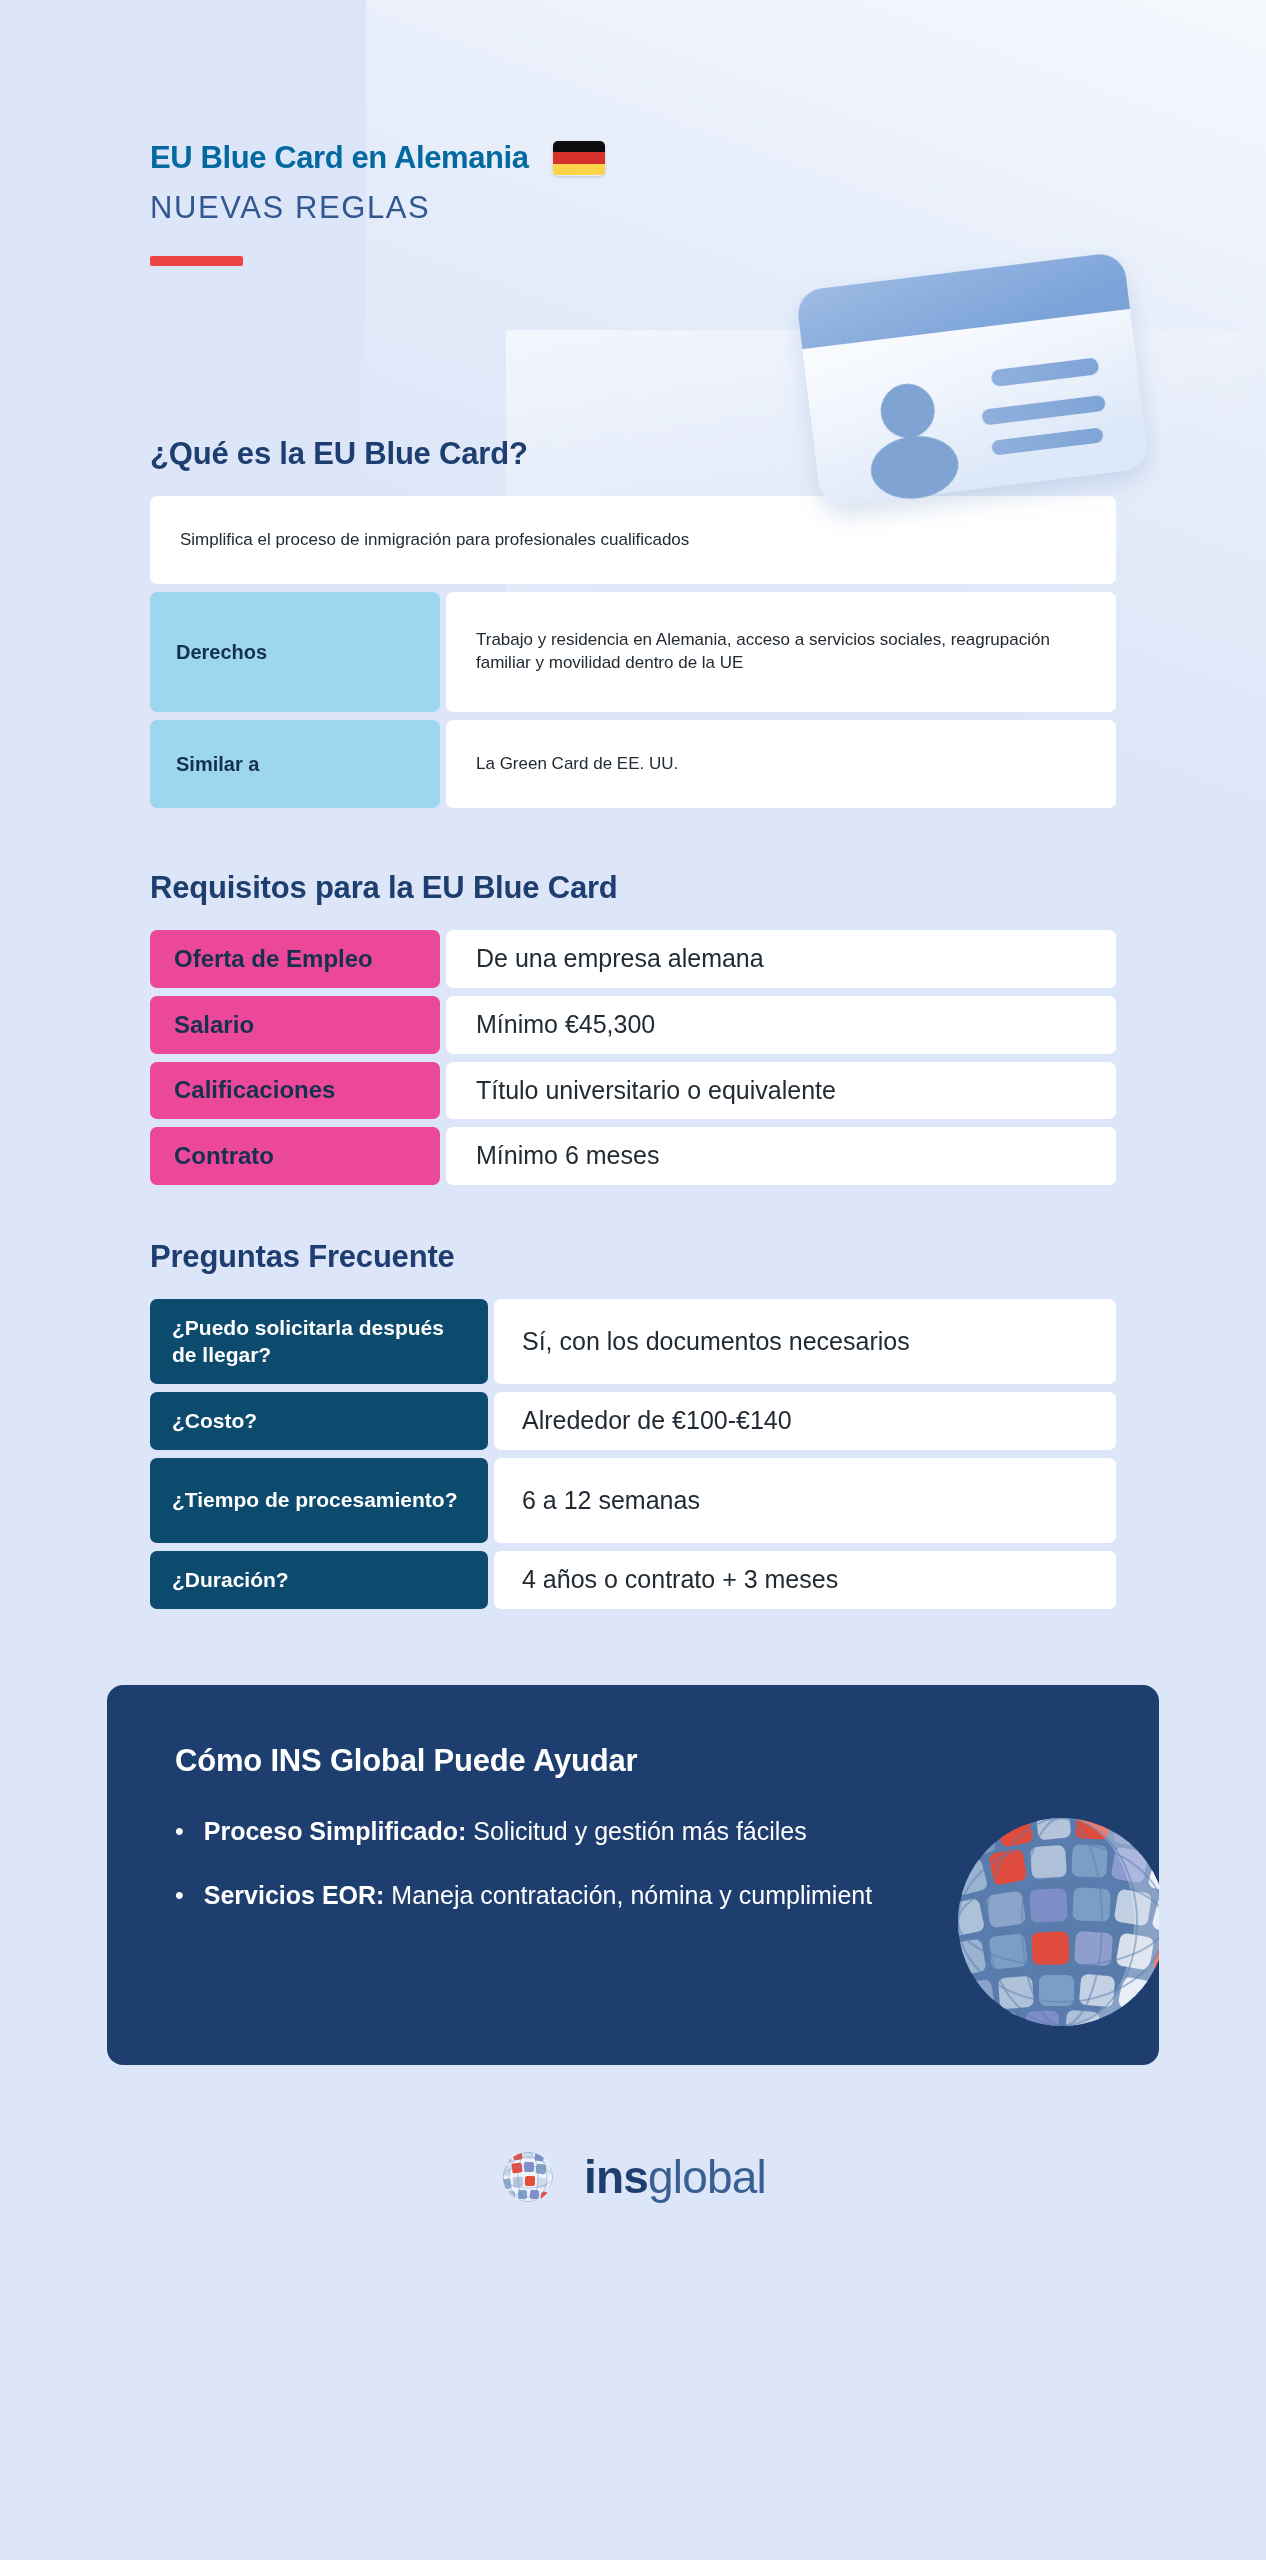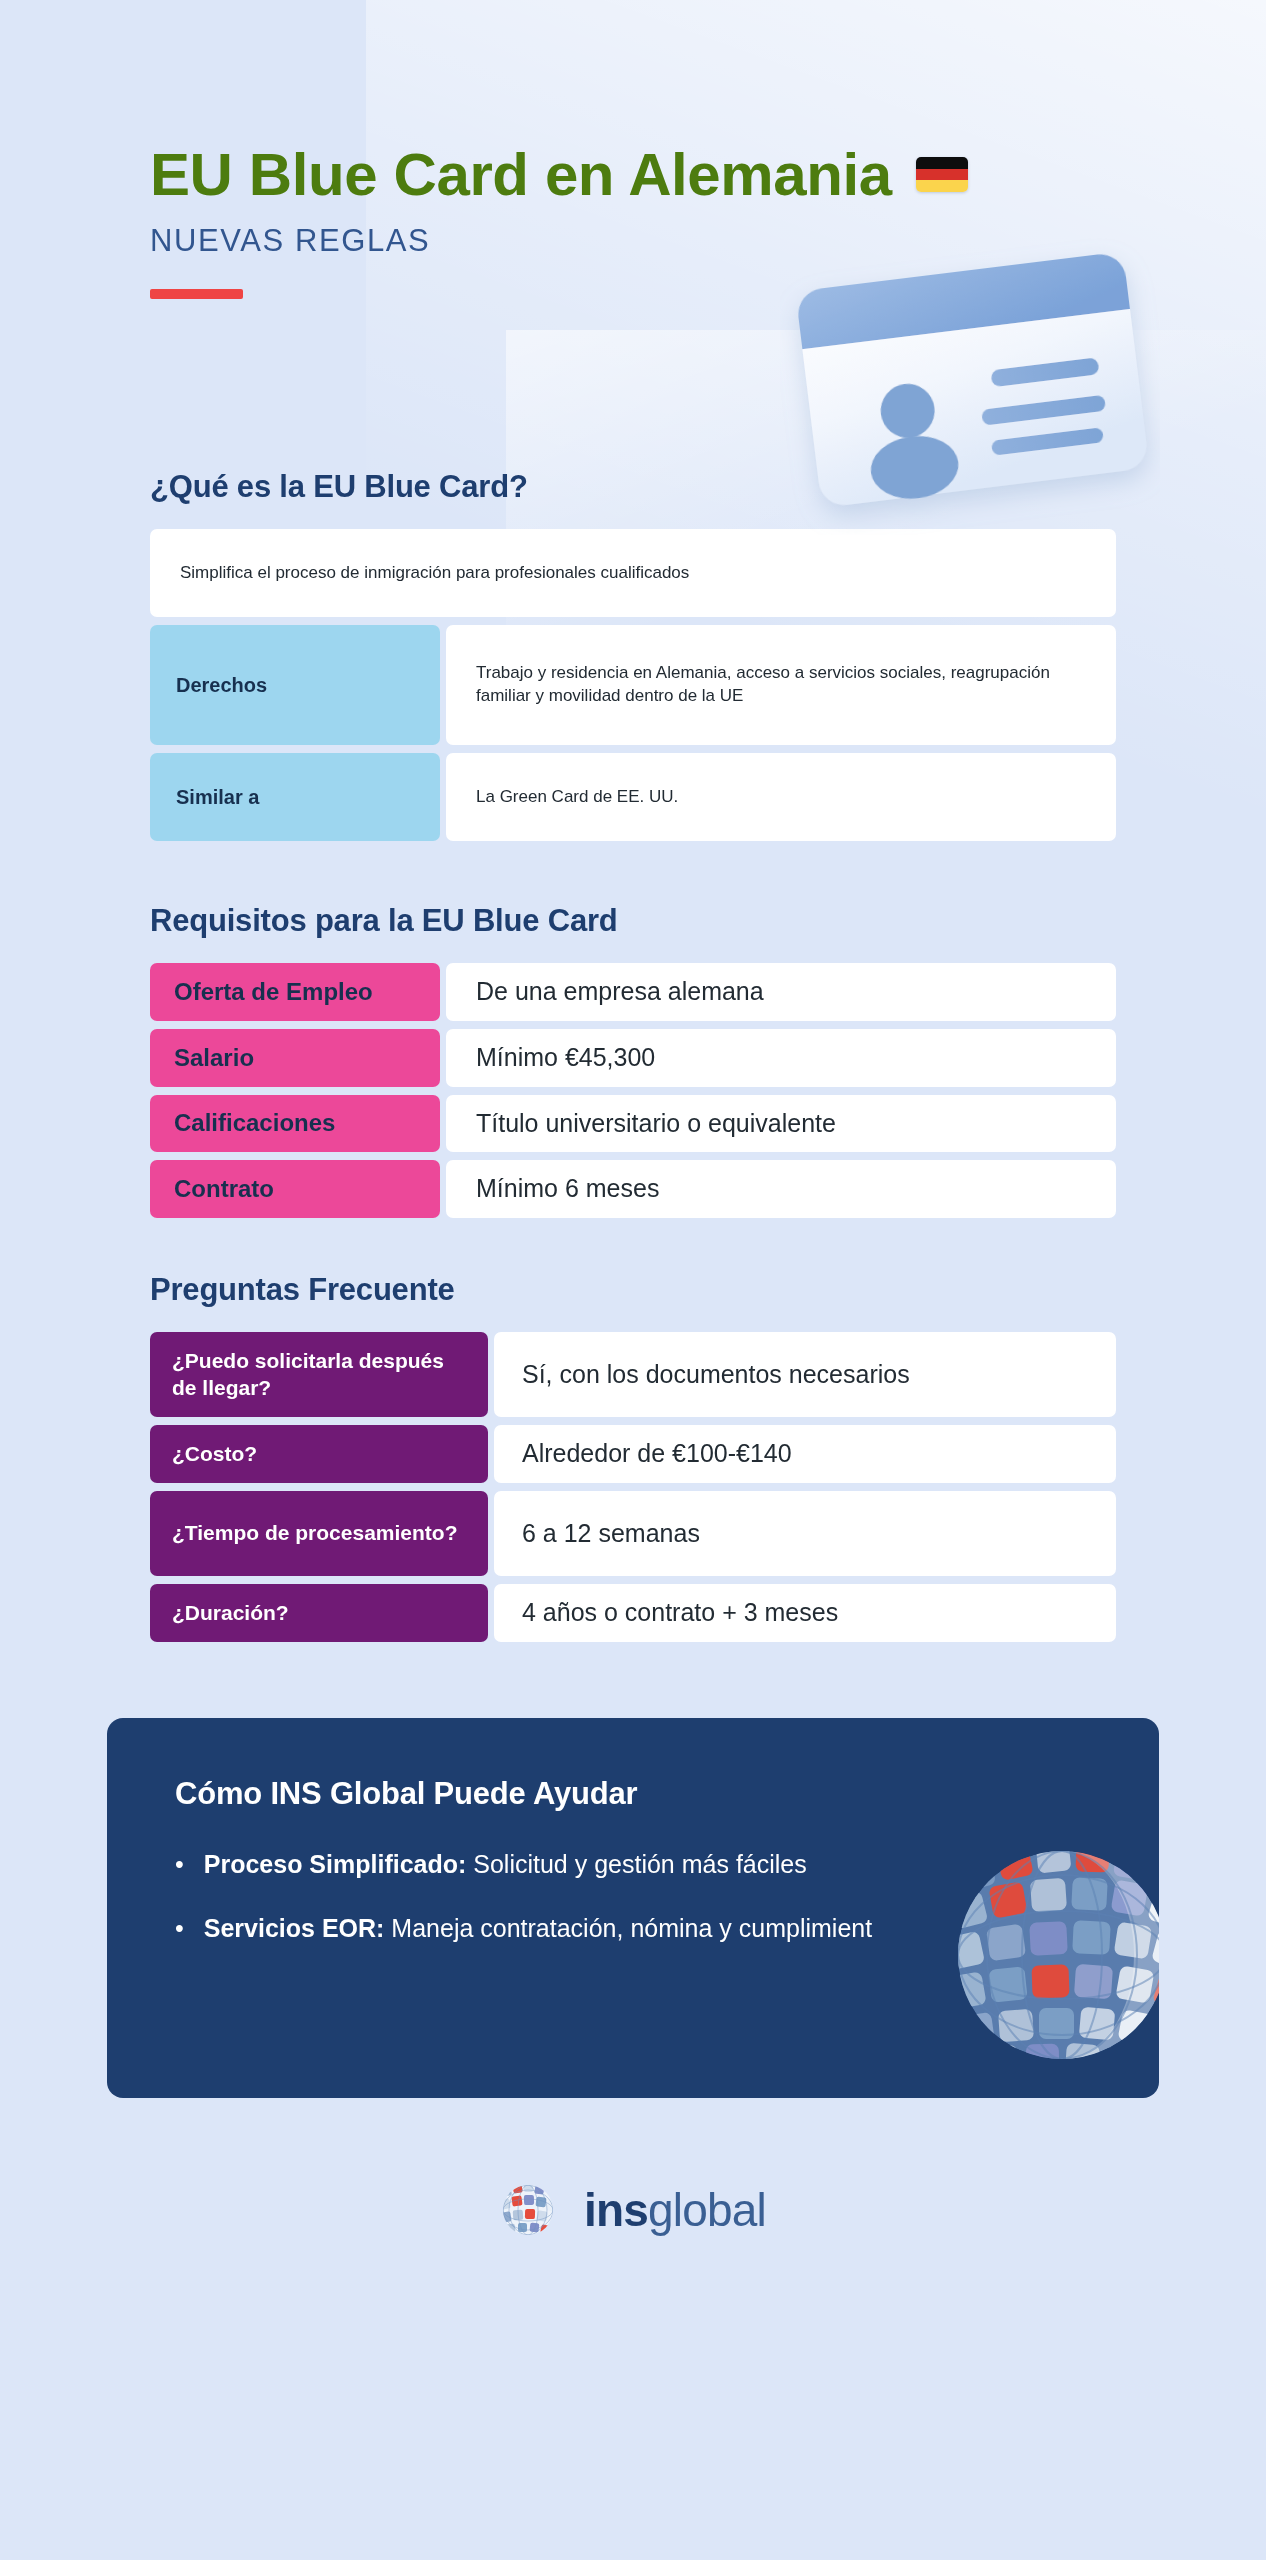--- a/index.html
+++ b/index.html
@@ -36,23 +36,23 @@
   }
 
   .page { position:relative; z-index:2; width:1266px; }
 
   
   .header { position:relative; padding:140px 0 0 150px; }
 
   .title-row { display:flex; align-items:center; gap:24px; }
 
   .main-title {
-    font-size:60px;
+    font-size:31px;
     font-weight:bold;
-    color:#4d7c0f;
+    color:#0369a1;
     letter-spacing:-0.4px;
     white-space:nowrap;
   }
 
   .flag {
     width:52px; height:35px;
     border-radius:5px;
     overflow:hidden;
     display:flex; flex-direction:column;
     box-shadow:0 1px 3px rgba(30,62,111,0.22);
@@ -144,21 +144,21 @@
   }
   .tbl-b .cell-value {
     font-size:25px;
     padding:12px 30px;
     min-height:53px;
   }
 
   
   .tbl-c .cell-label {
     width:338px;
-    background:#701a75;
+    background:#0c4a6e;
     color:#ffffff;
     font-size:21px;
     padding:0 22px;
   }
   .tbl-c .cell-value {
     font-size:25px;
     padding:0 28px;
   }
   .tbl-c .r0 .cell-label, .tbl-c .r0 .cell-value { min-height:85px; }
   .tbl-c .r1 .cell-label, .tbl-c .r1 .cell-value { min-height:58px; }

